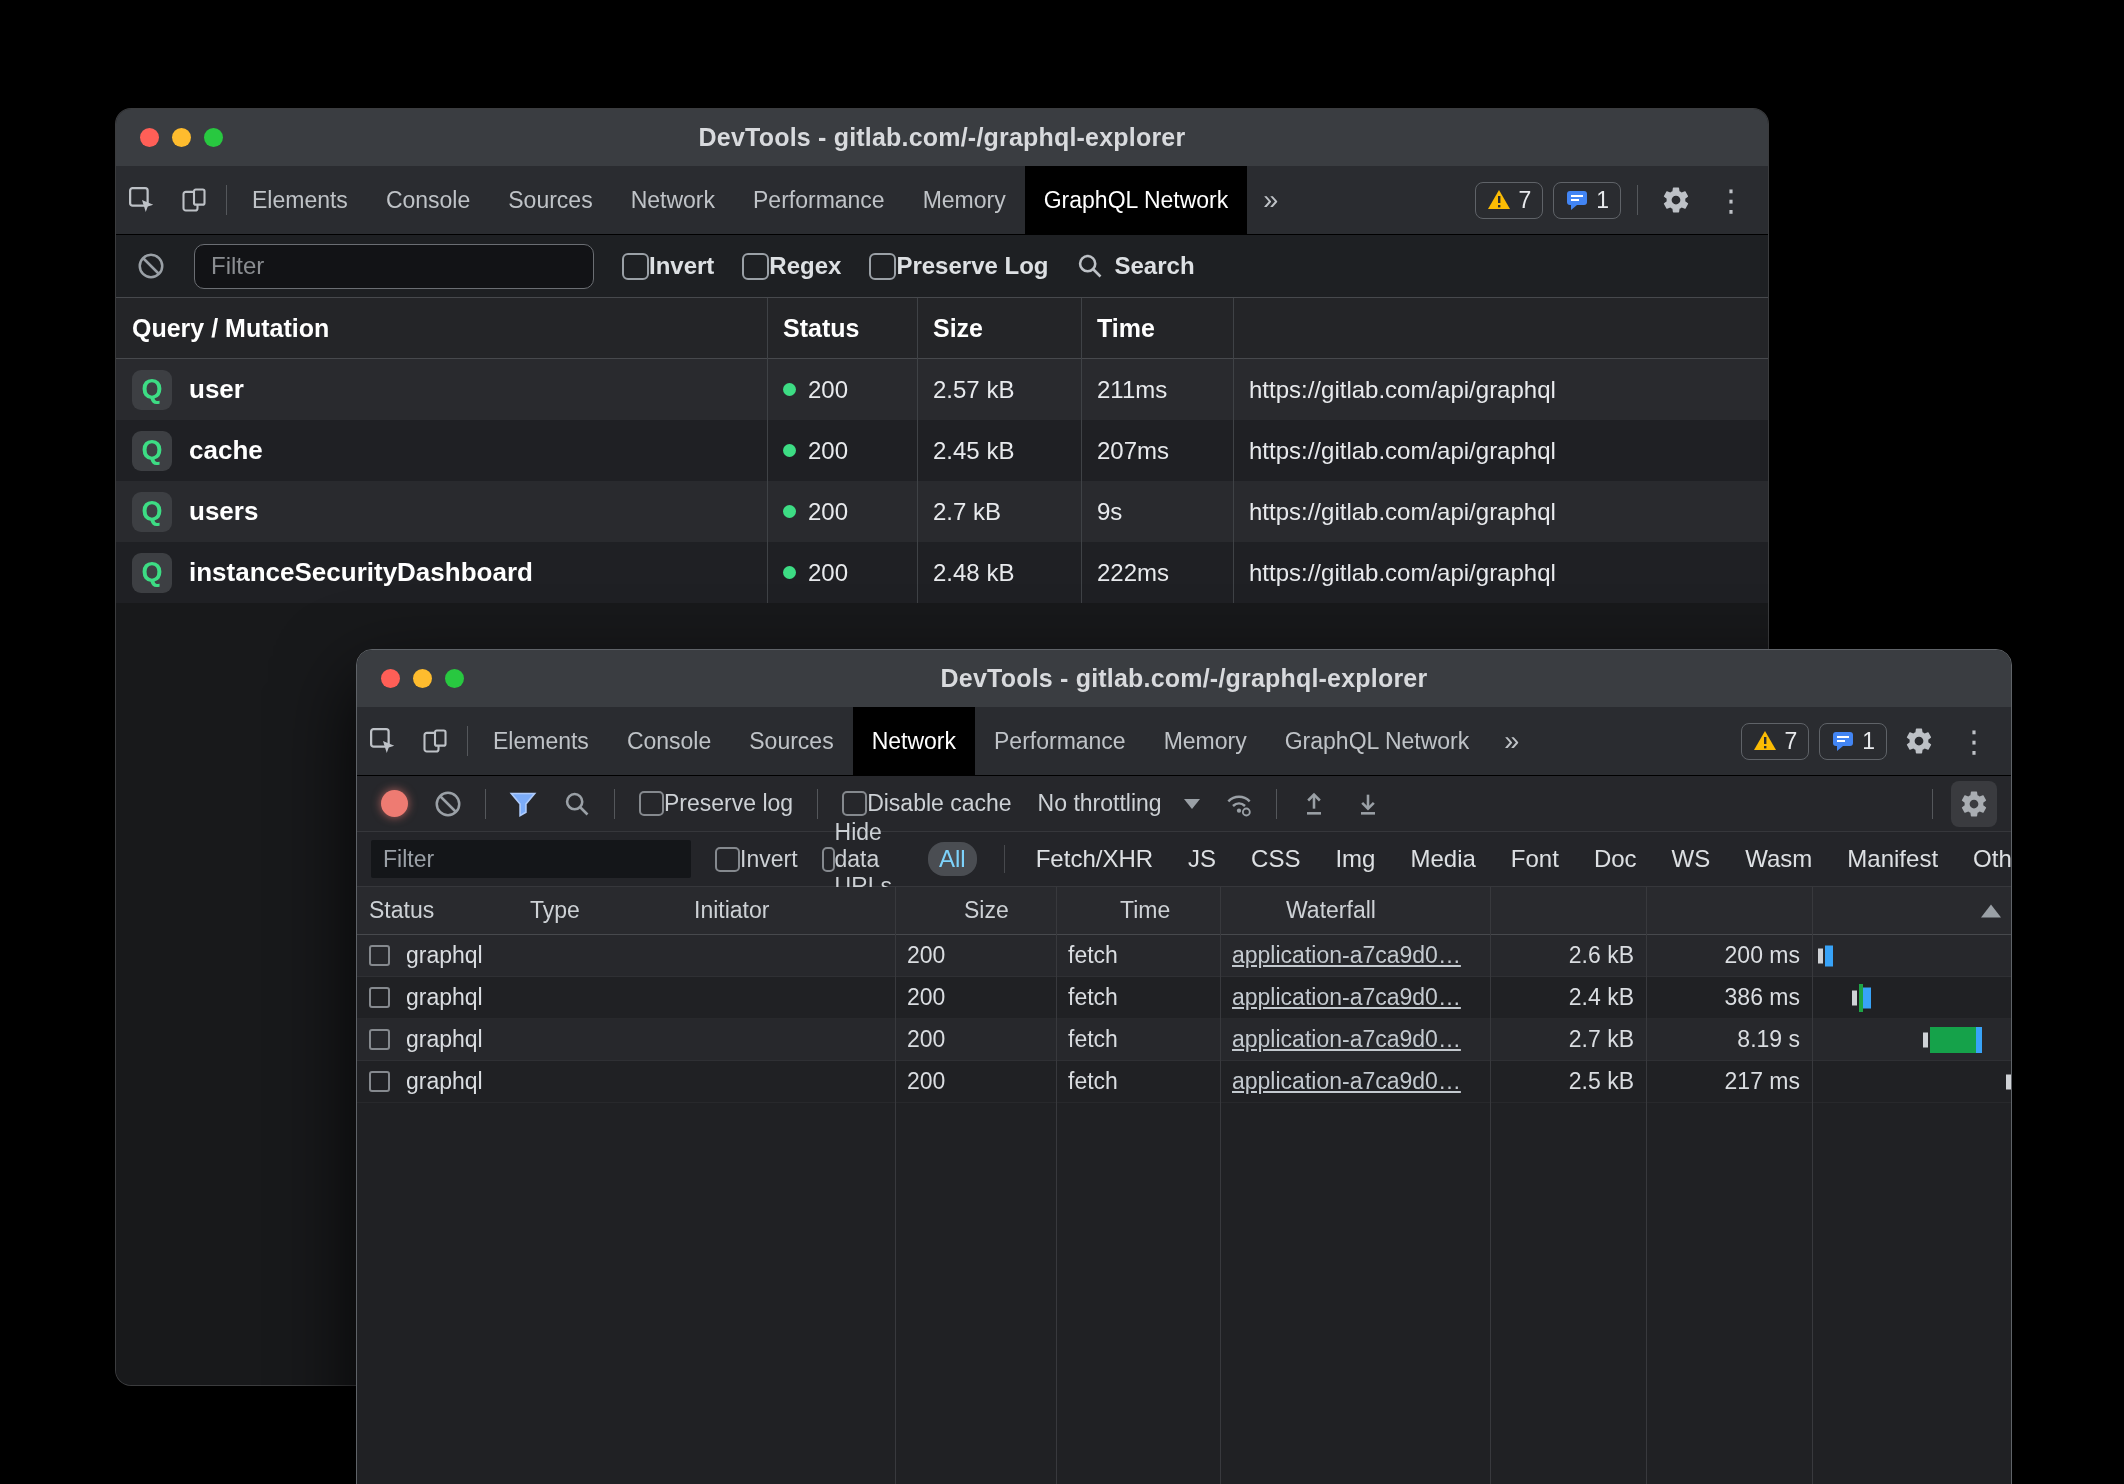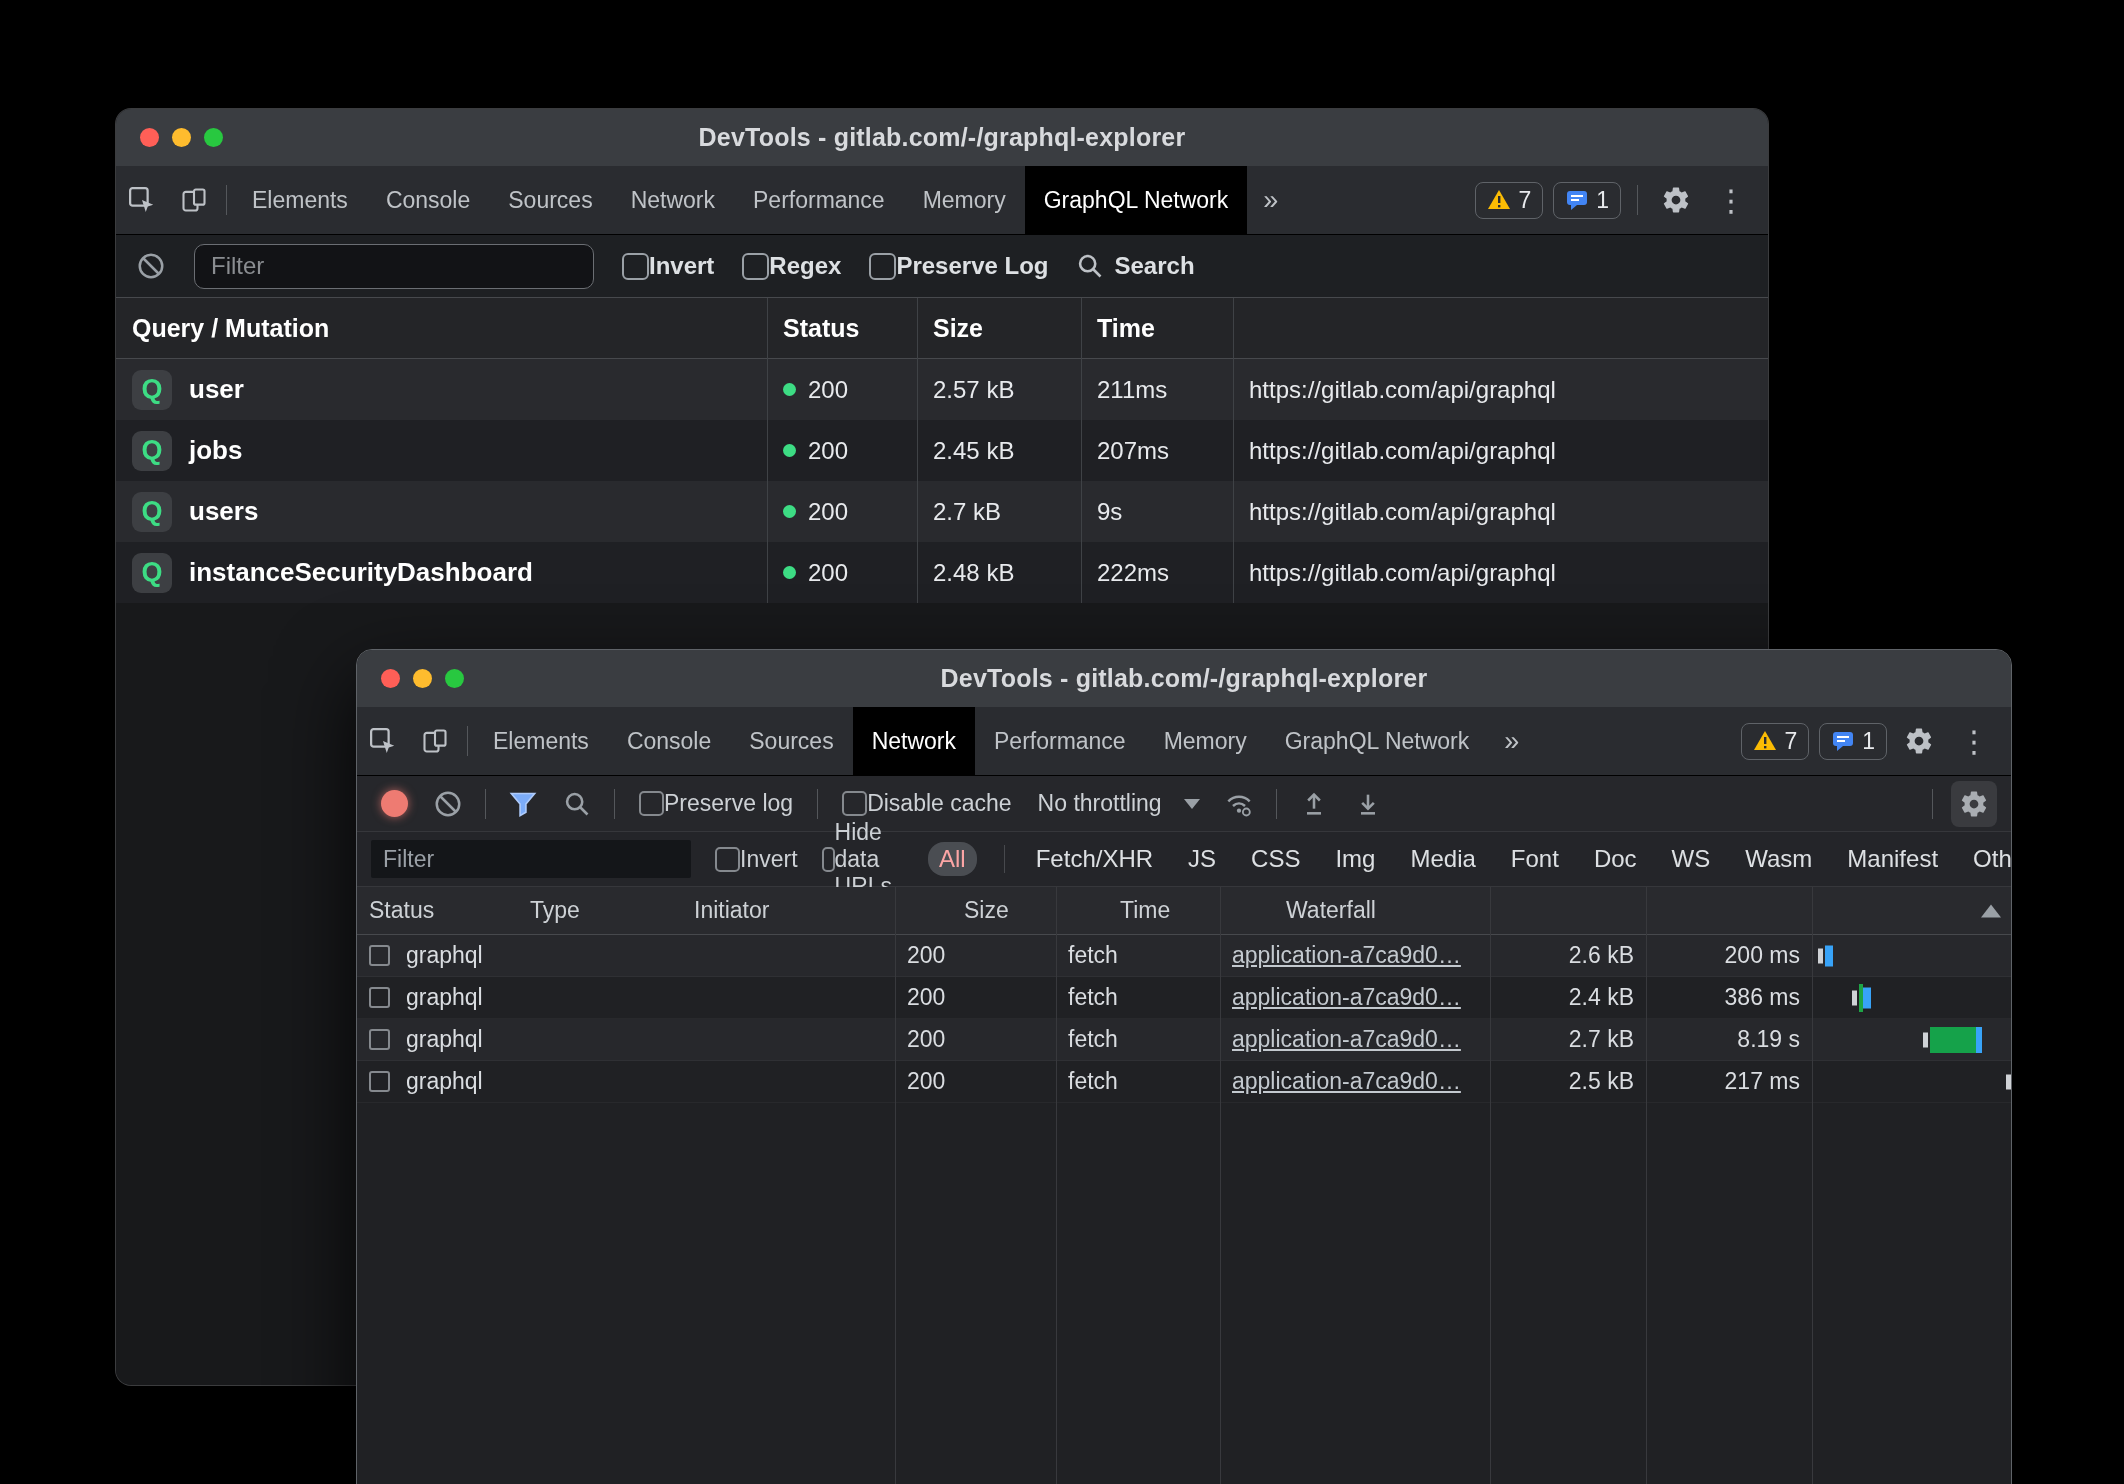--- a/index.html
+++ b/index.html
@@ -77,21 +77,21 @@
 
   
   .nfilterrow { height:55px; background:#242529; display:flex; align-items:center; gap:24px;
                 padding:0 14px; flex:0 0 auto; border-bottom:1px solid #36373b; }
   .nfilter-input { width:330px; height:38px; background:#141619; border:none; border-radius:2px;
                    color:#e8eaed; font-size:23px; padding:0 12px; outline:none;
                    font-family:"Liberation Sans", sans-serif; }
   .nfilter-input::placeholder { color:#9aa0a6; }
   .chips { display:flex; align-items:center; gap:27px; color:#dde0e3; font-size:24px; }
   .chip { padding:3px 4px; }
-  .chip.selected { background:#4a4d52; border-radius:16px; padding:3px 11px; color:#fca5a5; }
+  .chip.selected { background:#4a4d52; border-radius:16px; padding:3px 11px; color:#7dd3fc; }
   .chipsep { width:1px; height:28px; background:#47494d; }
 
   
   .noptrow { height:50px; background:#242529; display:flex; align-items:center; gap:40px;
              padding:0 18px; flex:0 0 auto; border-bottom:1px solid #36373b; }
   .noptrow .cbrow .nlabel { font-size:24px; }
 
   
   .ntable { position:relative; flex:1; background:#202124; }
   .nhead { display:flex; height:48px; align-items:center; background:#292a2e;
@@ -220,21 +220,21 @@
           <span class="dot"></span>
           <span>200</span>
         </div>
       <div class="bc bc3">2.57 kB</div>
       <div class="bc bc4">211ms</div>
       <div class="bc bc5">https://gitlab.com/api/graphql</div>
     </div>
     <div class="grow">
       <div class="bc bc1">
         <span class="qbadge">Q</span>
-        <span class="rowname">jobs</span>
+        <span class="rowname">cache</span>
       </div>
       <div class="bc bc2">
           <span class="dot"></span>
           <span>200</span>
         </div>
       <div class="bc bc3">2.45 kB</div>
       <div class="bc bc4">207ms</div>
       <div class="bc bc5">https://gitlab.com/api/graphql</div>
     </div>
     <div class="grow">

